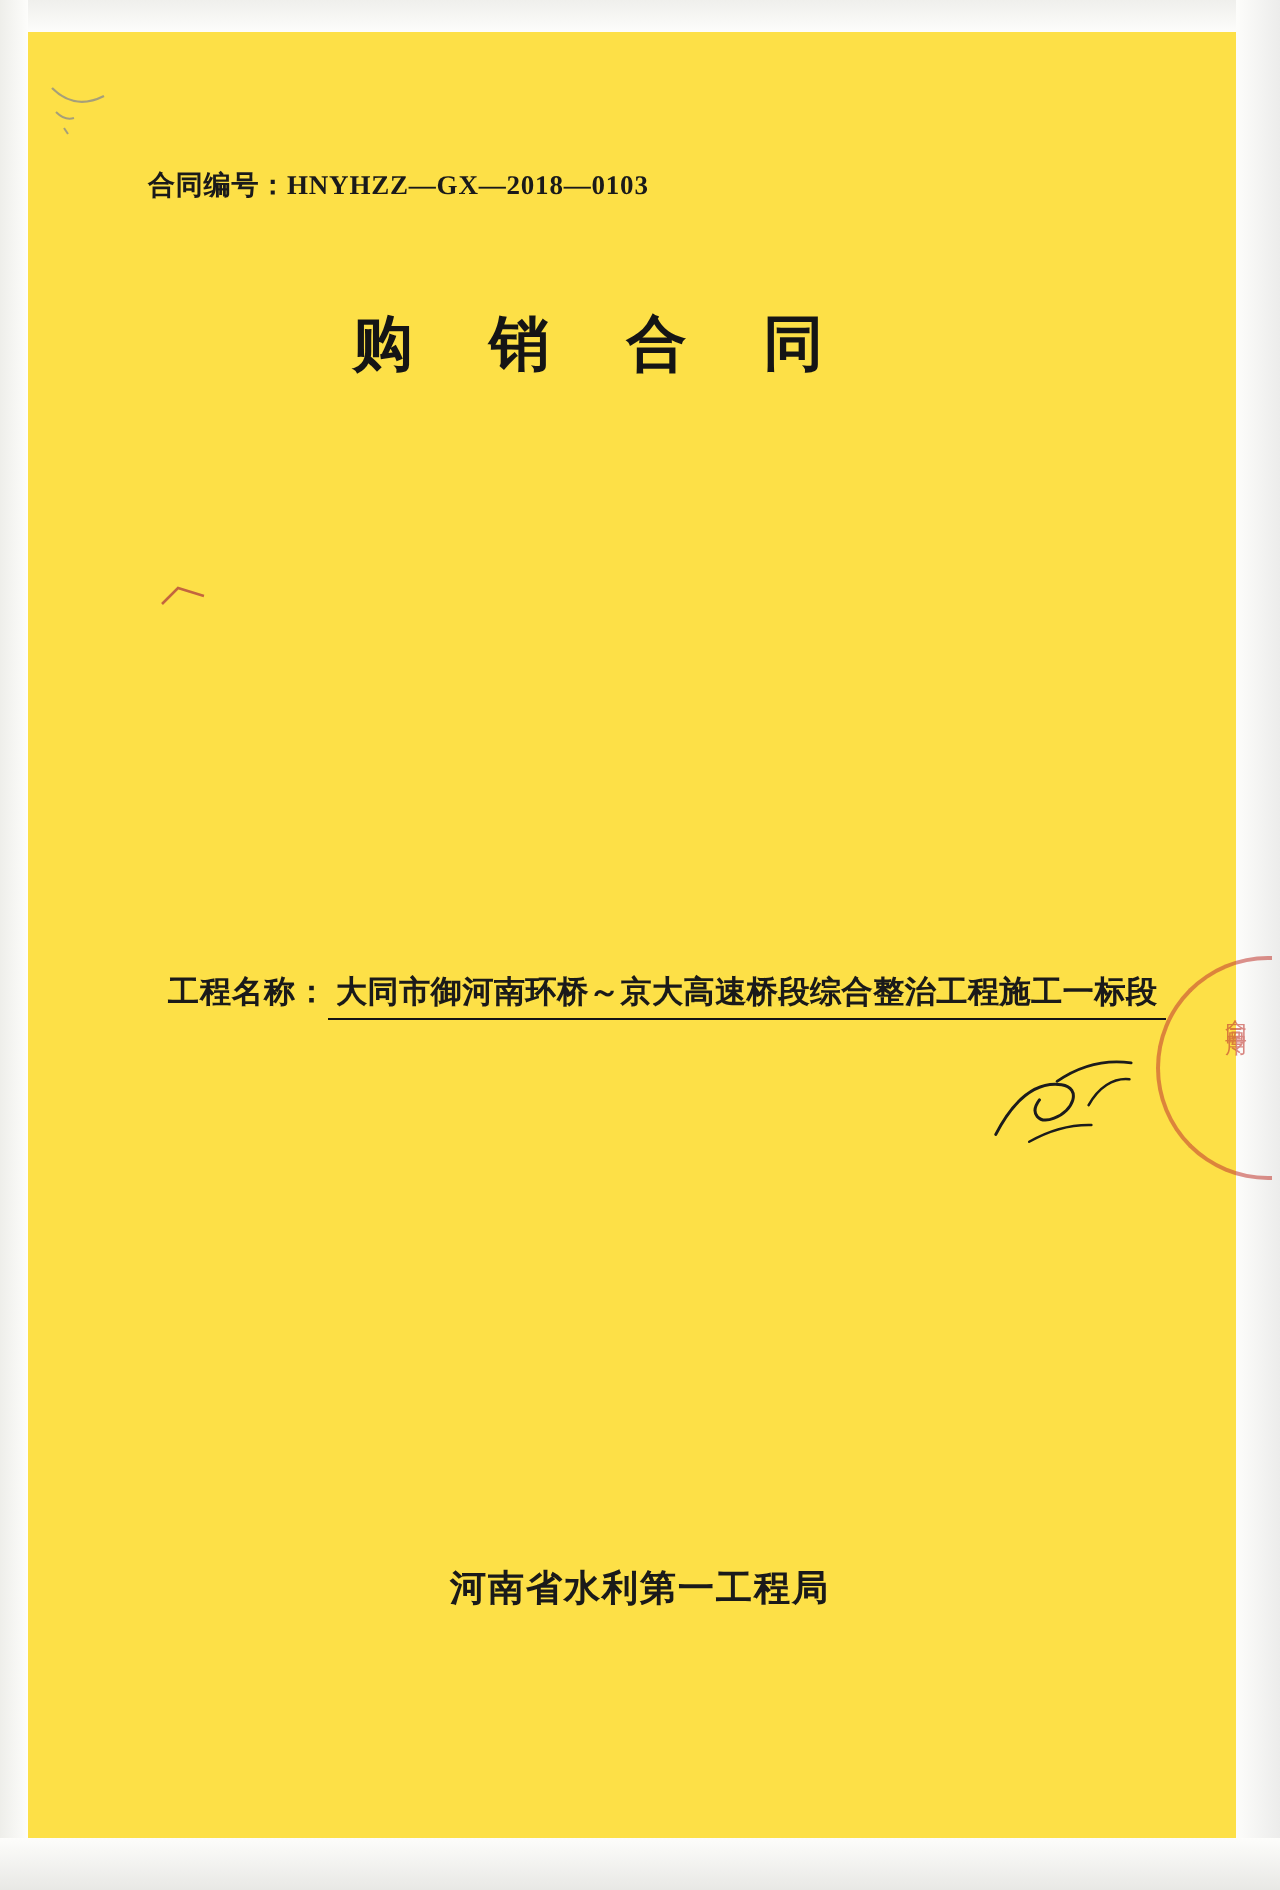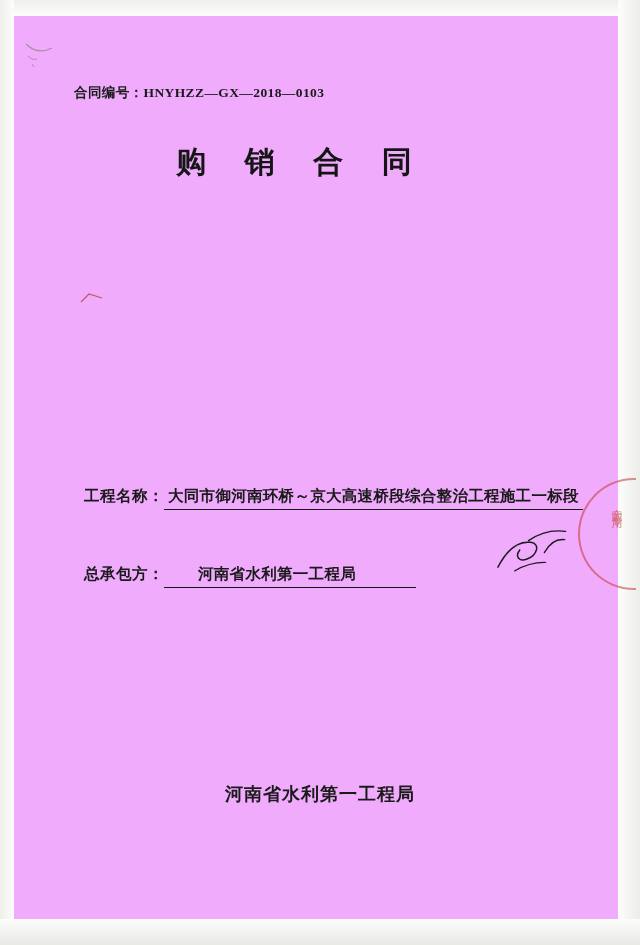--- a/index.html
+++ b/index.html
@@ -16,21 +16,21 @@
     overflow: hidden;
   }
 
   
   #page {
     position: absolute;
     left: 0;
     top: 0;
     width: 640px;
     height: 945px;
-    background: #f0abfc;
+    background: #fde047;
   }
 
   
   .edge-top {
     position: absolute;
     left: 0; top: 0;
     width: 640px; height: 16px;
     background: linear-gradient(to bottom, #efefec 0%, #fdfdfb 100%);
   }
   .edge-left {
@@ -61,21 +61,21 @@
     font-weight: bold;
     letter-spacing: 0.4px;
     font-family: "Liberation Serif", "DejaVu Serif", serif;
     white-space: nowrap;
   }
 
   
   .doc-title {
     position: absolute;
     left: 0;
-    top: 142px;
+    top: 152px;
     width: 588px;
     text-align: center;
     font-size: 30px;
     font-weight: bold;
     letter-spacing: 14px;
     text-indent: 14px;
     font-family: "DejaVu Sans", "Liberation Sans", sans-serif;
     color: #151515;
   }
 
@@ -205,23 +205,20 @@
   <div class="contract-no">合同编号：HNYHZZ—GX—2018—0103</div>
 
   <div class="doc-title">购 销 合 同</div>
 
   <div class="fields">
 
     <div class="field-row">
       <span class="field-label">工程名称：</span><span class="field-value">大同市御河南环桥～京大高速桥段综合整治工程施工一标段</span>
     </div>
 
-    <div class="field-row">
-      <span class="field-label">总承包方：</span><span class="field-value wide-pad">河南省水利第一工程局</span>
-    </div>
 
 
   </div>
 
   <svg class="signature" viewBox="0 0 84 46">
     <path d="M4 34 C14 20, 26 10, 40 14 C50 17, 44 28, 34 30 C26 32, 22 26, 28 20" stroke="#1c1c1c" stroke-width="1.5" fill="none" stroke-linecap="round"></path>
     <path d="M38 12 C50 6, 62 4, 76 8" stroke="#1c1c1c" stroke-width="1.4" fill="none" stroke-linecap="round"></path>
     <path d="M52 26 C58 18, 66 14, 74 16" stroke="#1c1c1c" stroke-width="1.3" fill="none" stroke-linecap="round"></path>
     <path d="M20 40 C30 36, 40 34, 52 36" stroke="#1c1c1c" stroke-width="1.2" fill="none" stroke-linecap="round"></path>
   </svg>

